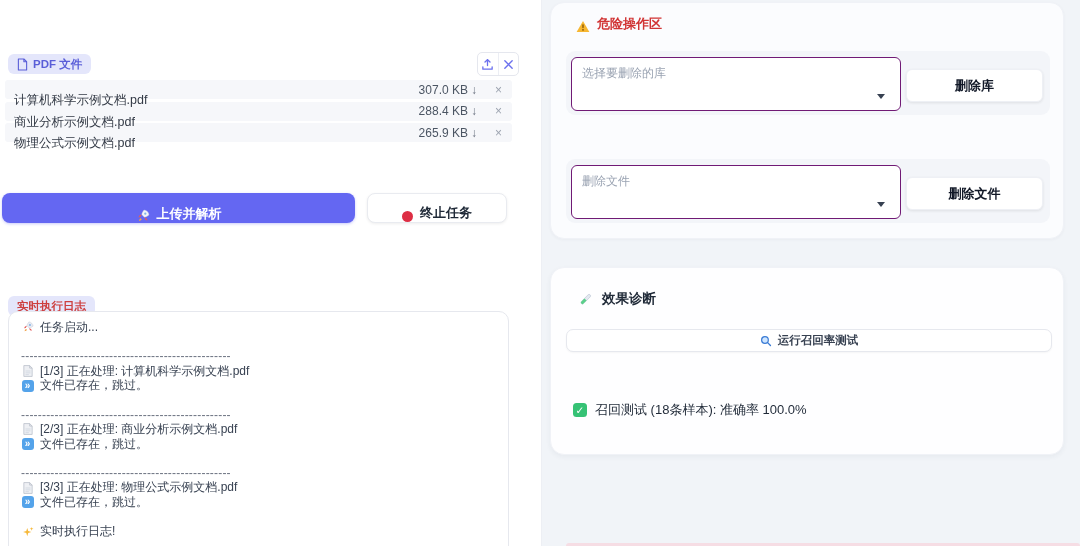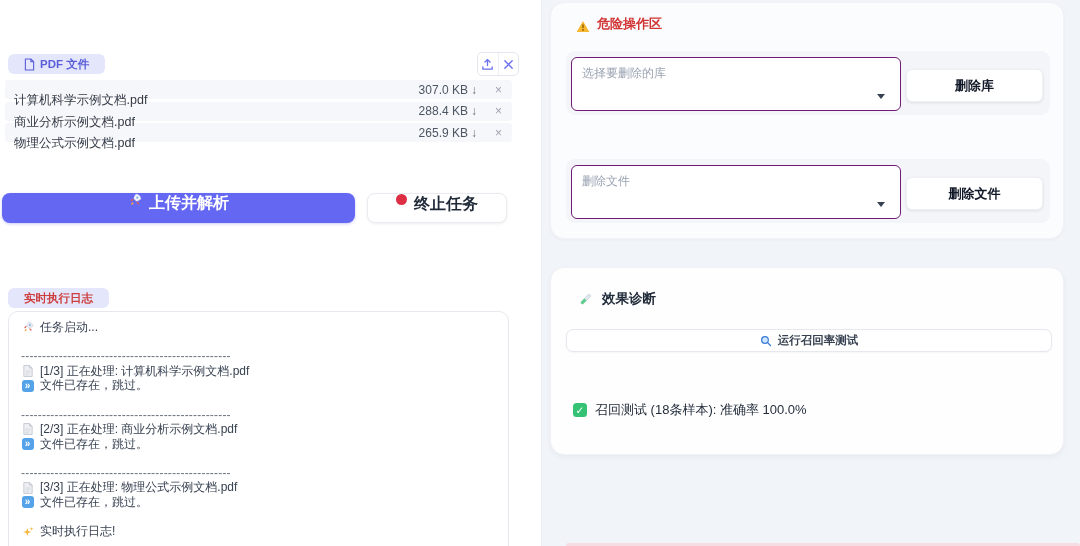--- a/index.html
+++ b/index.html
@@ -5,39 +5,39 @@
   html,body{margin:0;padding:0;background:#fff;}
   #app{position:relative;width:1080px;height:546px;overflow:hidden;background:#ffffff;
        font-family:"Liberation Sans","DejaVu Sans",sans-serif;-webkit-font-smoothing:antialiased;}
 
   
   .right-bg{position:absolute;left:541px;top:0;width:539px;height:546px;background:#f1f4f8;border-left:1px solid #edeff4;}
   .bottom-strip{position:absolute;left:566px;top:543px;width:514px;height:3px;background:#f6dde4;border-radius:3px 3px 0 0;}
 
   
   .badge{display:inline-flex;align-items:center;gap:5px;background:#e4e6fb;border-radius:6px;
-         padding:3px 16px;font-size:11.5px;font-weight:bold;line-height:14px;}
+         padding:3px 9px;font-size:11.5px;font-weight:bold;line-height:14px;}
   #badge-pdf{position:absolute;left:8px;top:54px;color:#5a5ed8;}
-  #badge-log{position:absolute;left:8px;top:288px;color:#cd3f3f;align-items:center;}
+  #badge-log{position:absolute;left:8px;top:296px;color:#cd3f3f;align-items:center;}
 
   .file-actions{position:absolute;left:477px;top:52px;width:40px;height:22px;background:#fff;
                 border:1px solid #e5e7ee;border-radius:5px;display:flex;align-items:center;}
   .file-actions .act{flex:1;display:flex;align-items:center;justify-content:center;height:100%;cursor:pointer;}
   .file-actions .act + .act{border-left:1px solid #eceef4;}
 
   .file-rows{position:absolute;left:5px;top:80px;width:507px;}
   .file-row{display:flex;align-items:center;height:19px;margin-bottom:2.5px;background:#f6f7fa;border-radius:3px;
             padding:0 10px 0 9px;font-size:12.5px;color:#374151;}
   .file-row .fname{flex:1;font-weight:500;color:#333a46;margin-top:22px;}
   .file-row .fsize{color:#4b5563;font-size:12px;}
   .file-row .dl{color:#6b7280;font-size:12px;margin-left:3px;cursor:pointer;}
   .file-row .rm{color:#9ca3af;font-size:12px;margin-left:18px;cursor:pointer;}
 
   
-  .btn{display:flex;align-items:flex-start;justify-content:center;gap:7px;border-radius:8px;font-size:16px;font-weight:bold;cursor:pointer;box-sizing:border-box;}
+  .btn{display:flex;align-items:flex-end;justify-content:center;gap:7px;border-radius:8px;font-size:13px;font-weight:bold;cursor:pointer;box-sizing:border-box;}
   #btn-upload{position:absolute;left:2px;top:193px;width:353px;height:30px;background:#6467f2;color:#ffffff;box-shadow:0 1px 3px rgba(100,103,242,.35);}
   #btn-stop{position:absolute;left:367px;top:193px;width:140px;height:30px;background:#ffffff;color:#1f2937;
             border:1px solid #e9ebf0;box-shadow:0 1px 3px rgba(0,0,0,.07);}
   .red-dot{width:11px;height:11px;border-radius:50%;background:#dd2e44;display:inline-block;}
 
   
   #log-box{position:absolute;left:8px;top:311px;width:501px;height:260px;background:#fff;
            border:1px solid #e6e8ee;border-radius:10px;box-sizing:border-box;padding:8px 12px;overflow:hidden;}
   .log-line{display:flex;align-items:center;gap:6px;height:14.6px;font-size:12px;color:#374151;white-space:nowrap;}
   .log-line.dash{color:#6b7280;letter-spacing:.2px;}

